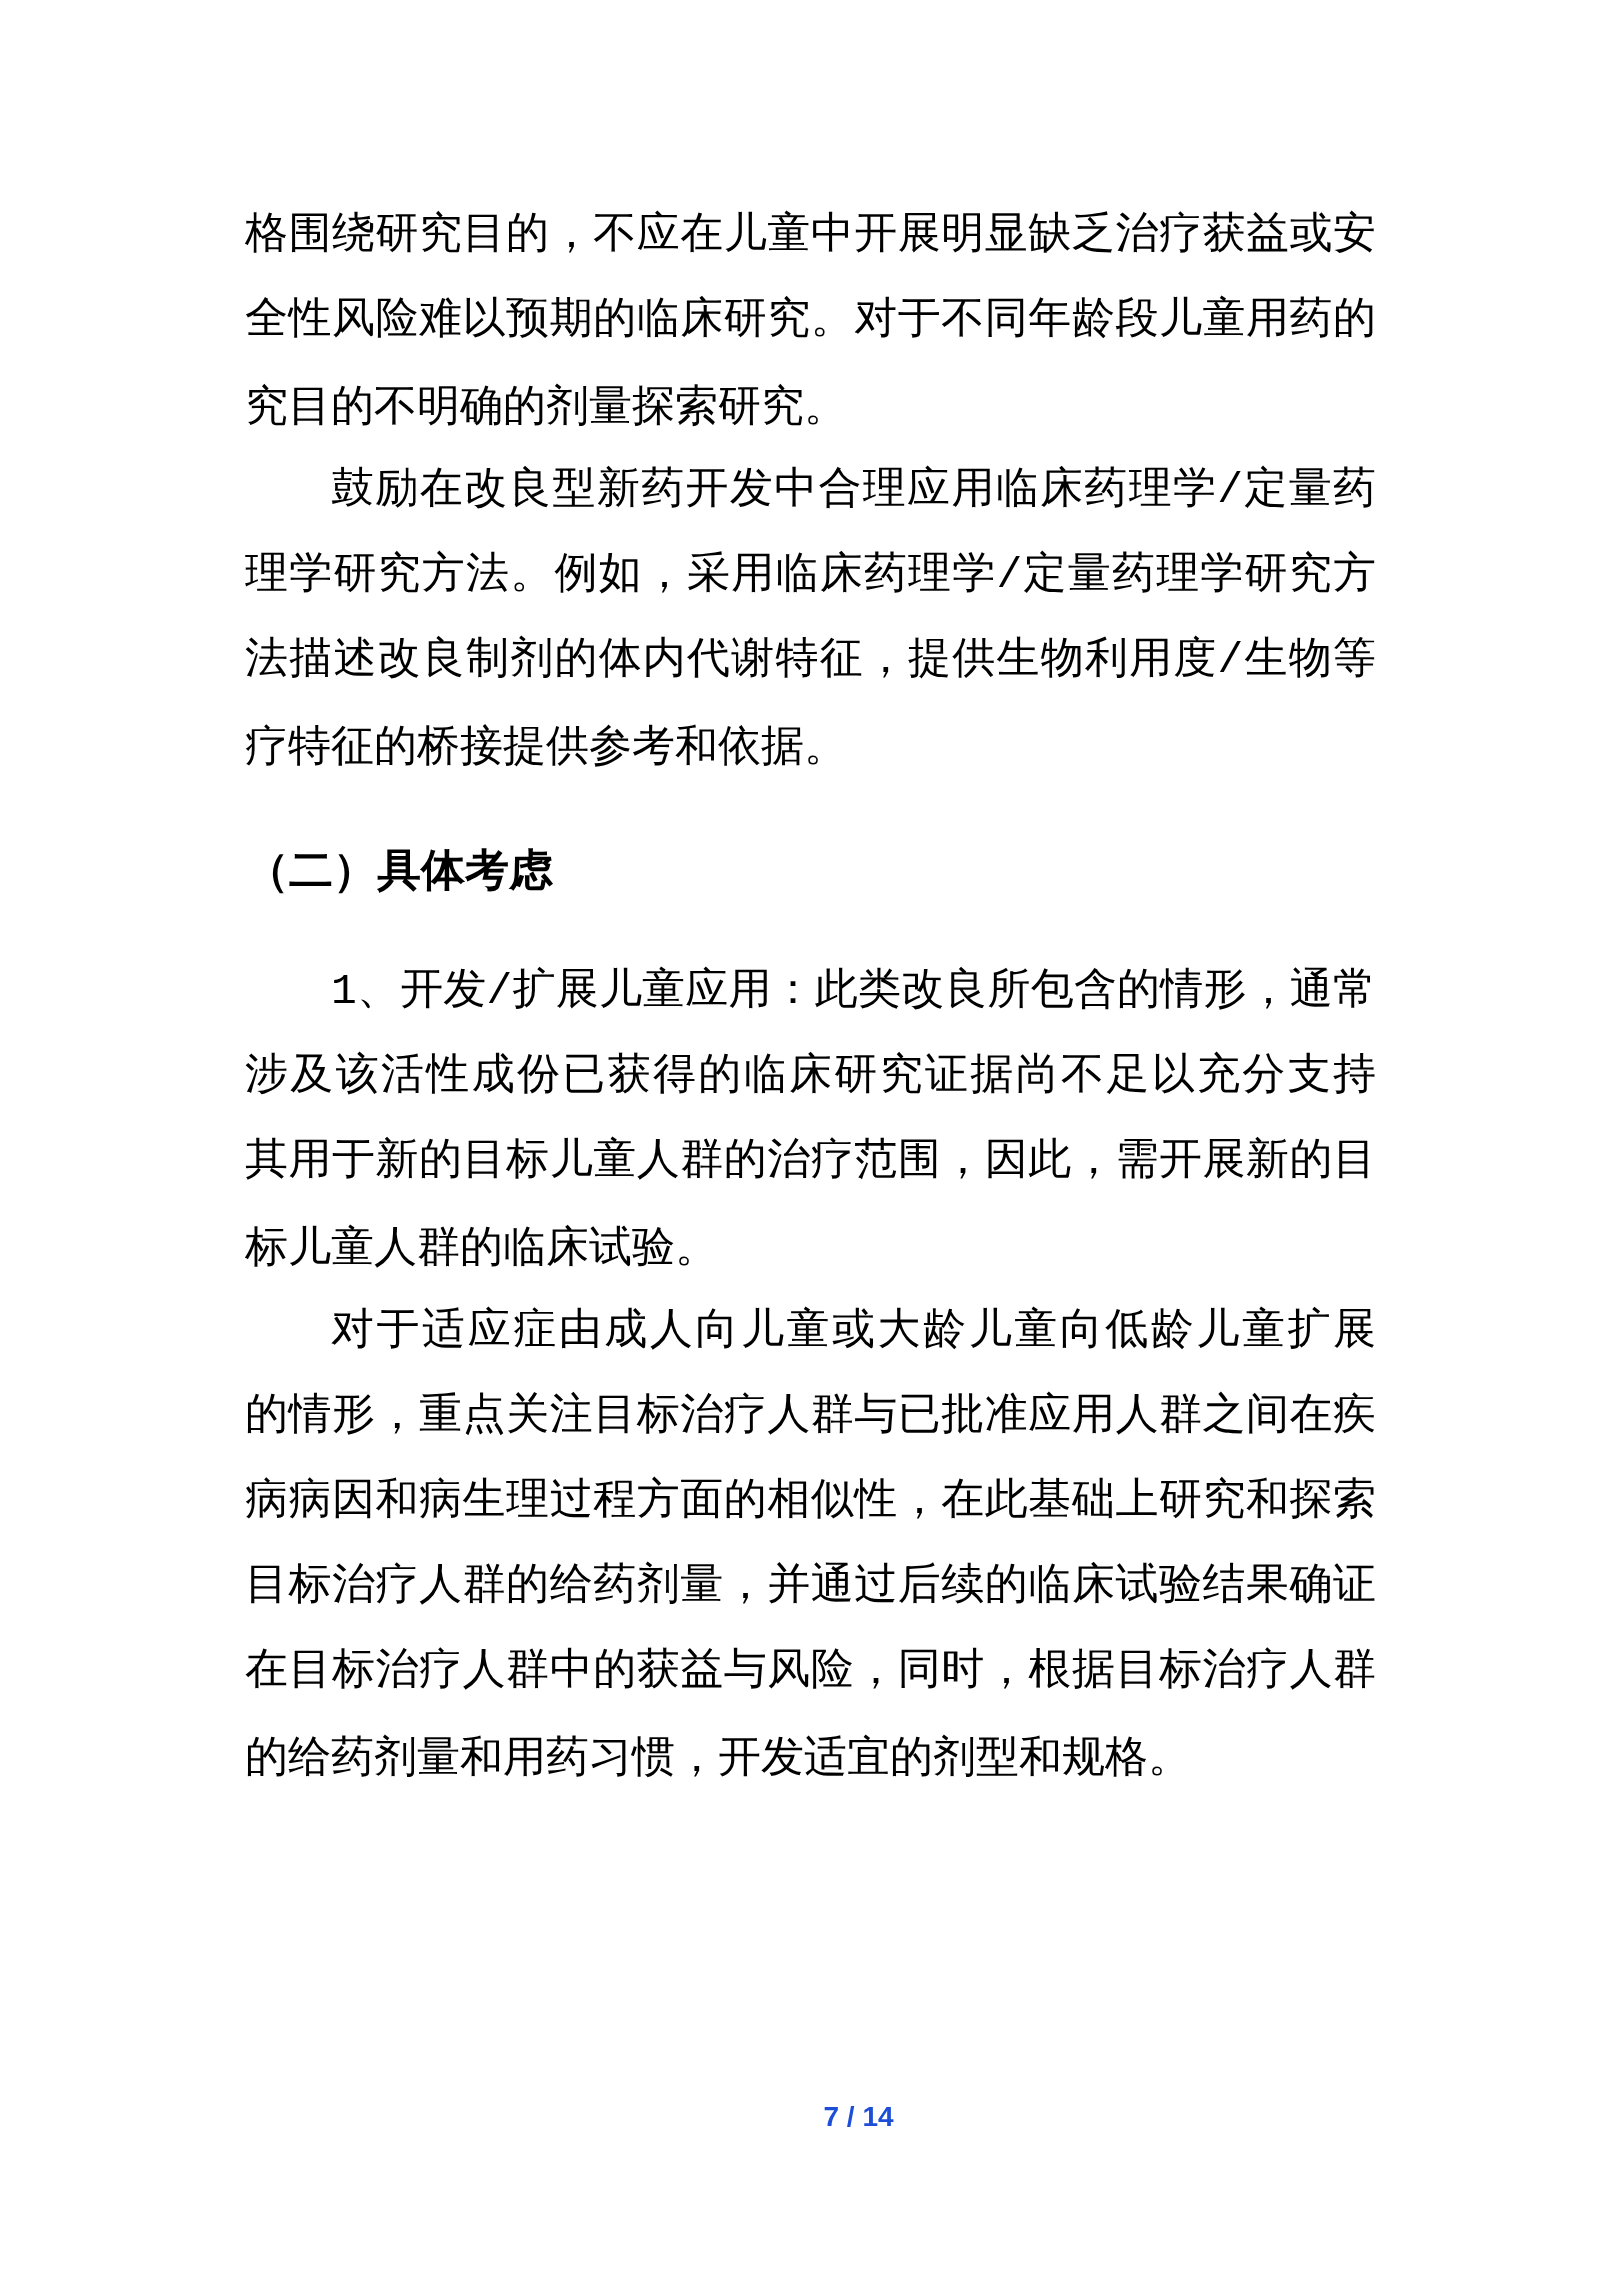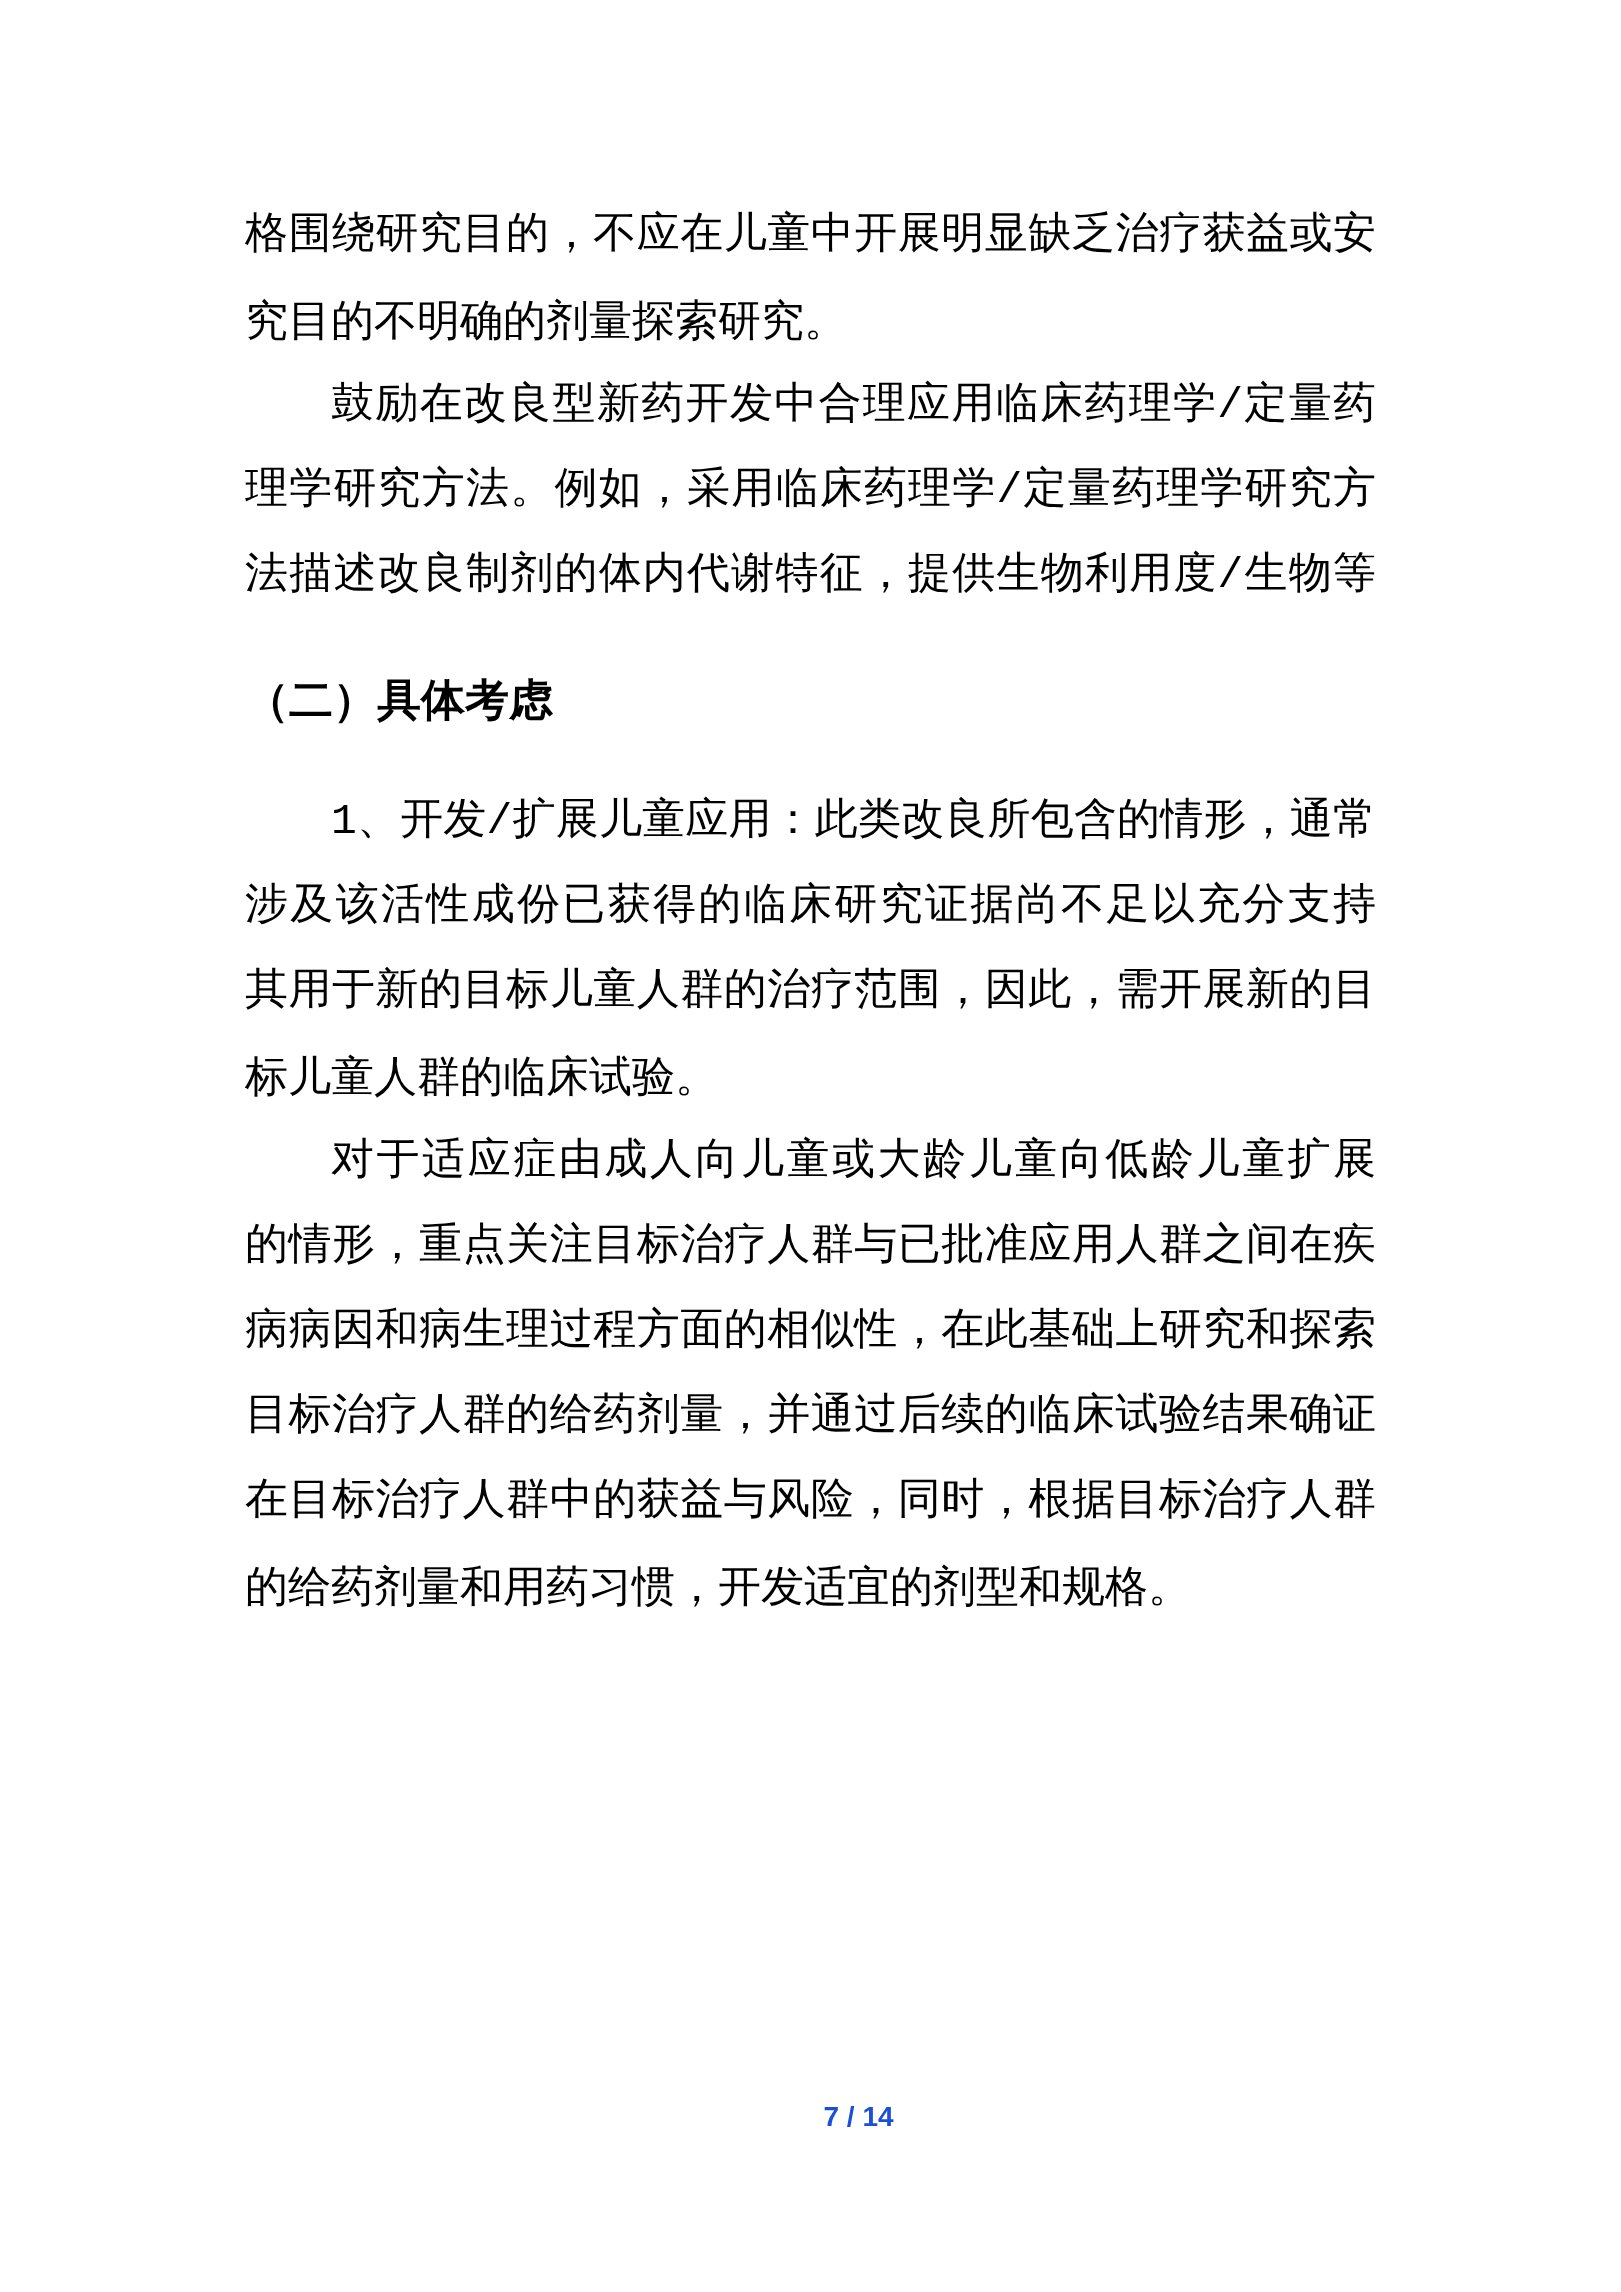--- a/index.html
+++ b/index.html
@@ -70,25 +70,27 @@
     padding-left: 48px;
   }
 </style>
 </head>
 <body>
 
 <div class="page">
   <div class="content">
 
     <p class="line j">格围绕研究目的，不应在儿童中开展明显缺乏治疗获益或安</p>
+    <p class="line j">全性风险难以预期的临床研究。对于不同年龄段儿童用药的</p>
     <p class="line last">究目的不明确的剂量探索研究。</p>
 
     <p class="line j ind">鼓励在改良型新药开发中合理应用临床药理学/定量药</p>
     <p class="line j">理学研究方法。例如，采用临床药理学/定量药理学研究方</p>
     <p class="line j">法描述改良制剂的体内代谢特征，提供生物利用度/生物等</p>
+    <p class="line last">疗特征的桥接提供参考和依据。</p>
 
     <h2 class="heading">（二）具体考虑</h2>
 
     <p class="line j ind">1、开发/扩展儿童应用：此类改良所包含的情形，通常</p>
     <p class="line j">涉及该活性成份已获得的临床研究证据尚不足以充分支持</p>
     <p class="line j">其用于新的目标儿童人群的治疗范围，因此，需开展新的目</p>
     <p class="line last">标儿童人群的临床试验。</p>
 
     <p class="line j ind">对于适应症由成人向儿童或大龄儿童向低龄儿童扩展</p>
     <p class="line j">的情形，重点关注目标治疗人群与已批准应用人群之间在疾</p>

